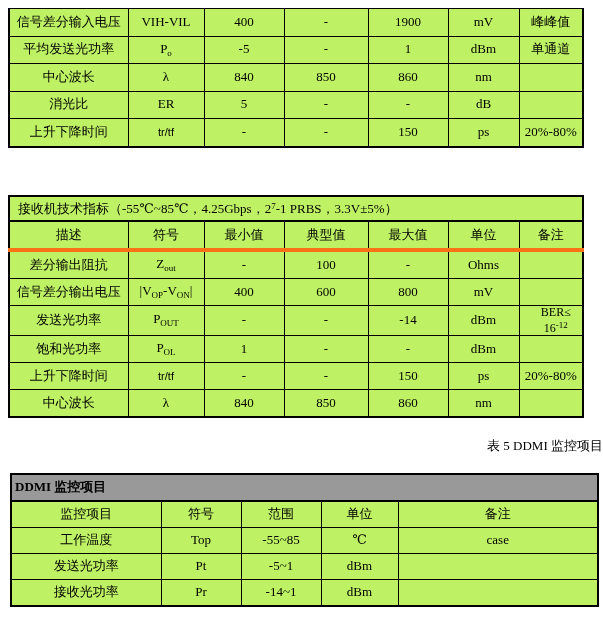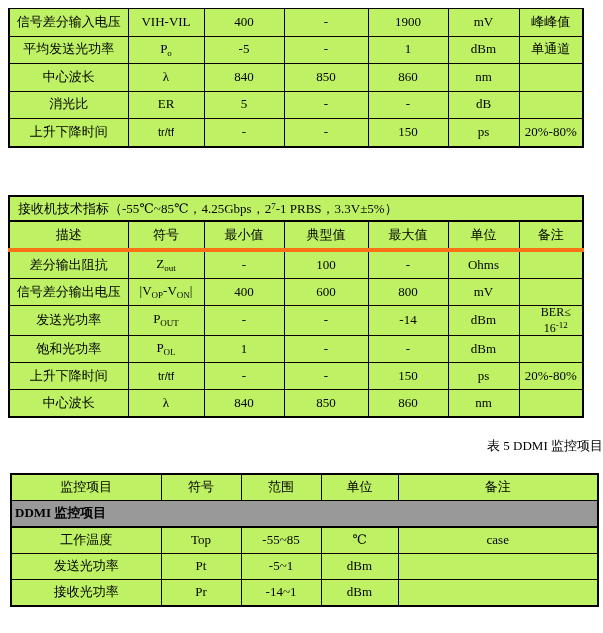--- a/index.html
+++ b/index.html
@@ -185,30 +185,30 @@
   <table id="t3">
     <colgroup>
         <col style="width:150px">
         <col style="width:80px">
         <col style="width:80px">
         <col style="width:77px">
         <col style="width:200px">
       </colgroup>
     <tbody>
         <tr>
+      <td class="t3title" colspan="5">DDMI 监控项目</td>
+    </tr>
+    <tr>
       <td>监控项目</td>
       <td>符号</td>
       <td>范围</td>
       <td>单位</td>
       <td>备注</td>
     </tr>
     <tr>
-      <td class="t3title" colspan="5">DDMI 监控项目</td>
-    </tr>
-    <tr>
       <td>工作温度</td>
       <td>Top</td>
       <td>-55~85</td>
       <td>℃</td>
       <td>case</td>
     </tr>
     <tr>
       <td>发送光功率</td>
       <td>Pt</td>
       <td>-5~1</td>

